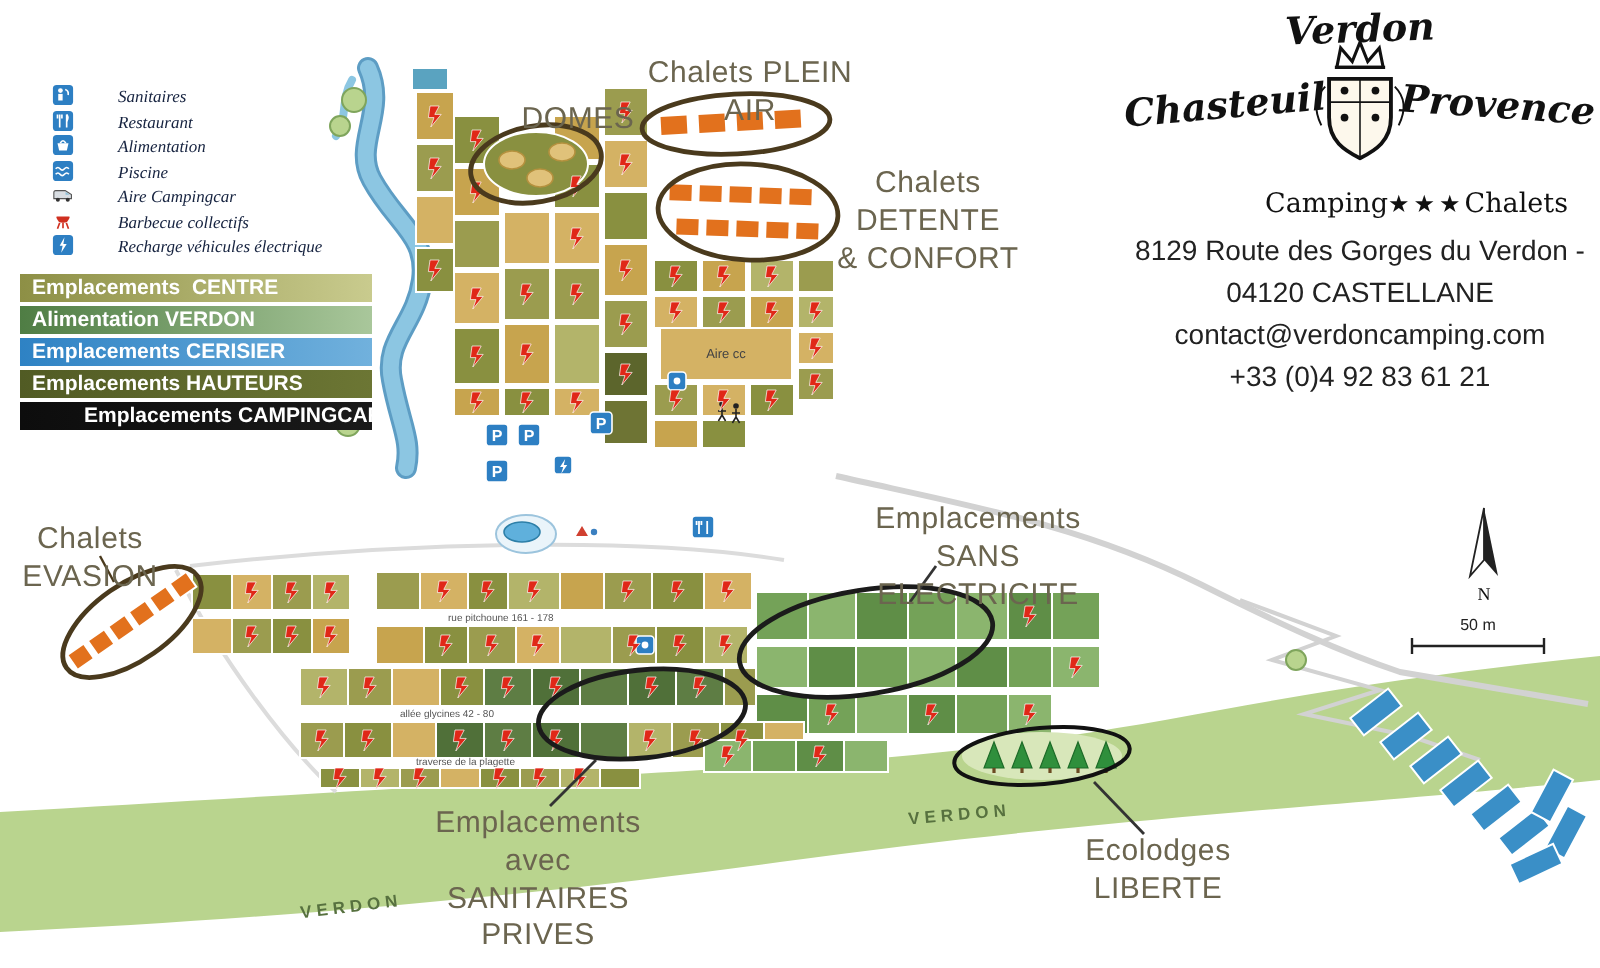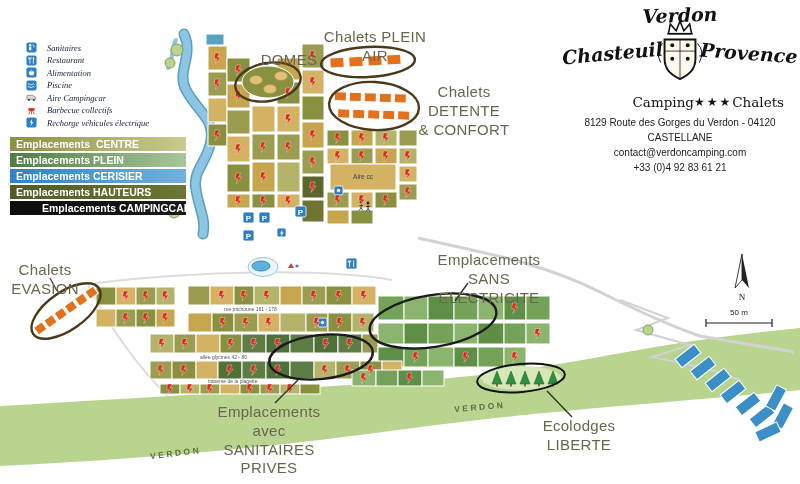--- a/index.html
+++ b/index.html
@@ -2,21 +2,21 @@
 <html><head>
 <meta charset="utf-8">
 <style>
   html,body{margin:0;padding:0;background:#fff;}
   .stage{position:relative;width:800px;height:484px;background:#fff;overflow:hidden;
          font-family:"Liberation Sans",sans-serif;}
   #map-svg{position:absolute;left:0;top:0;}
 
   
   .legend{position:absolute;left:26px;top:42px;z-index:5;}
-  .legend-row{display:flex;align-items:center;gap:10px;height:11px;margin-bottom:1.5px;}
+  .legend-row{display:flex;align-items:flex-end;gap:22px;height:11px;margin-bottom:1.5px;}
   .legend-row svg{flex:0 0 auto;}
   .legend-label{font-size:8.5px;color:#15223f;font-style:italic;font-family:"Liberation Serif",serif;white-space:nowrap;}
 
   
   .zones{position:absolute;left:10px;top:137px;width:176px;z-index:5;}
   .zone-row{height:14px;margin-bottom:2px;display:flex;align-items:center;padding-left:6px;
             color:#fff;font-weight:bold;font-size:10.5px;text-align:center;}
   .zone-row span{white-space:pre;}
 
   
@@ -24,21 +24,21 @@
   .brand-script{position:relative;height:88px;}
   .script-word{position:absolute;font-family:"DejaVu Serif",serif;font-style:italic;font-weight:bold;
                font-size:19px;color:#111;}
   .script-left{left:0;top:36px;transform:rotate(-5deg);}
   .script-top{left:50%;top:-2px;transform:translateX(-50%) rotate(-2deg);}
   .script-right{right:0;top:36px;transform:rotate(4deg);}
   .crest{position:absolute;left:50%;top:12px;transform:translateX(-50%);}
   .brand-line{display:flex;justify-content:flex-end;align-items:center;width:208px;margin:0 auto 5px;
               font-family:"DejaVu Serif",serif;font-size:13.5px;color:#111;}
   .brand-stars{font-family:"DejaVu Sans",sans-serif;font-size:12px;letter-spacing:2px;}
-  .brand-addr{font-size:10px;color:#222;line-height:1.5;}
+  .brand-addr{font-size:14px;color:#222;line-height:1.5;}
 
   
   .map-label{position:absolute;color:#6b654f;font-size:15px;line-height:1.25;text-align:center;
              letter-spacing:.3px;z-index:4;}
   .map-label span{display:block;}
 </style>
 </head>
 <body>
 
 <div class="stage">
@@ -446,21 +446,21 @@
         </svg>
       <span class="legend-label">Recharge véhicules électrique</span>
     </div>
   </div>
 
   <div class="zones">
     <div class="zone-row" style="background: linear-gradient(to right, rgb(141, 143, 69), rgb(201, 203, 142));">
         <span>Emplacements  CENTRE</span>
       </div>
     <div class="zone-row" style="background: linear-gradient(to right, rgb(79, 125, 68), rgb(169, 199, 155));">
-        <span>Emplacements PLEIN</span>
+        <span>Alimentation VERDON</span>
       </div>
     <div class="zone-row" style="background: linear-gradient(to right, rgb(46, 130, 196), rgb(113, 177, 221));">
         <span>Emplacements CERISIER</span>
       </div>
     <div class="zone-row" style="background: linear-gradient(to right, rgb(81, 91, 36), rgb(108, 118, 52));">
         <span>Emplacements HAUTEURS</span>
       </div>
     <div class="zone-row" style="background: linear-gradient(to right, rgb(13, 13, 13), rgb(26, 26, 26)); padding-left: 32px;">
         <span>Emplacements CAMPINGCAR</span>
       </div>

